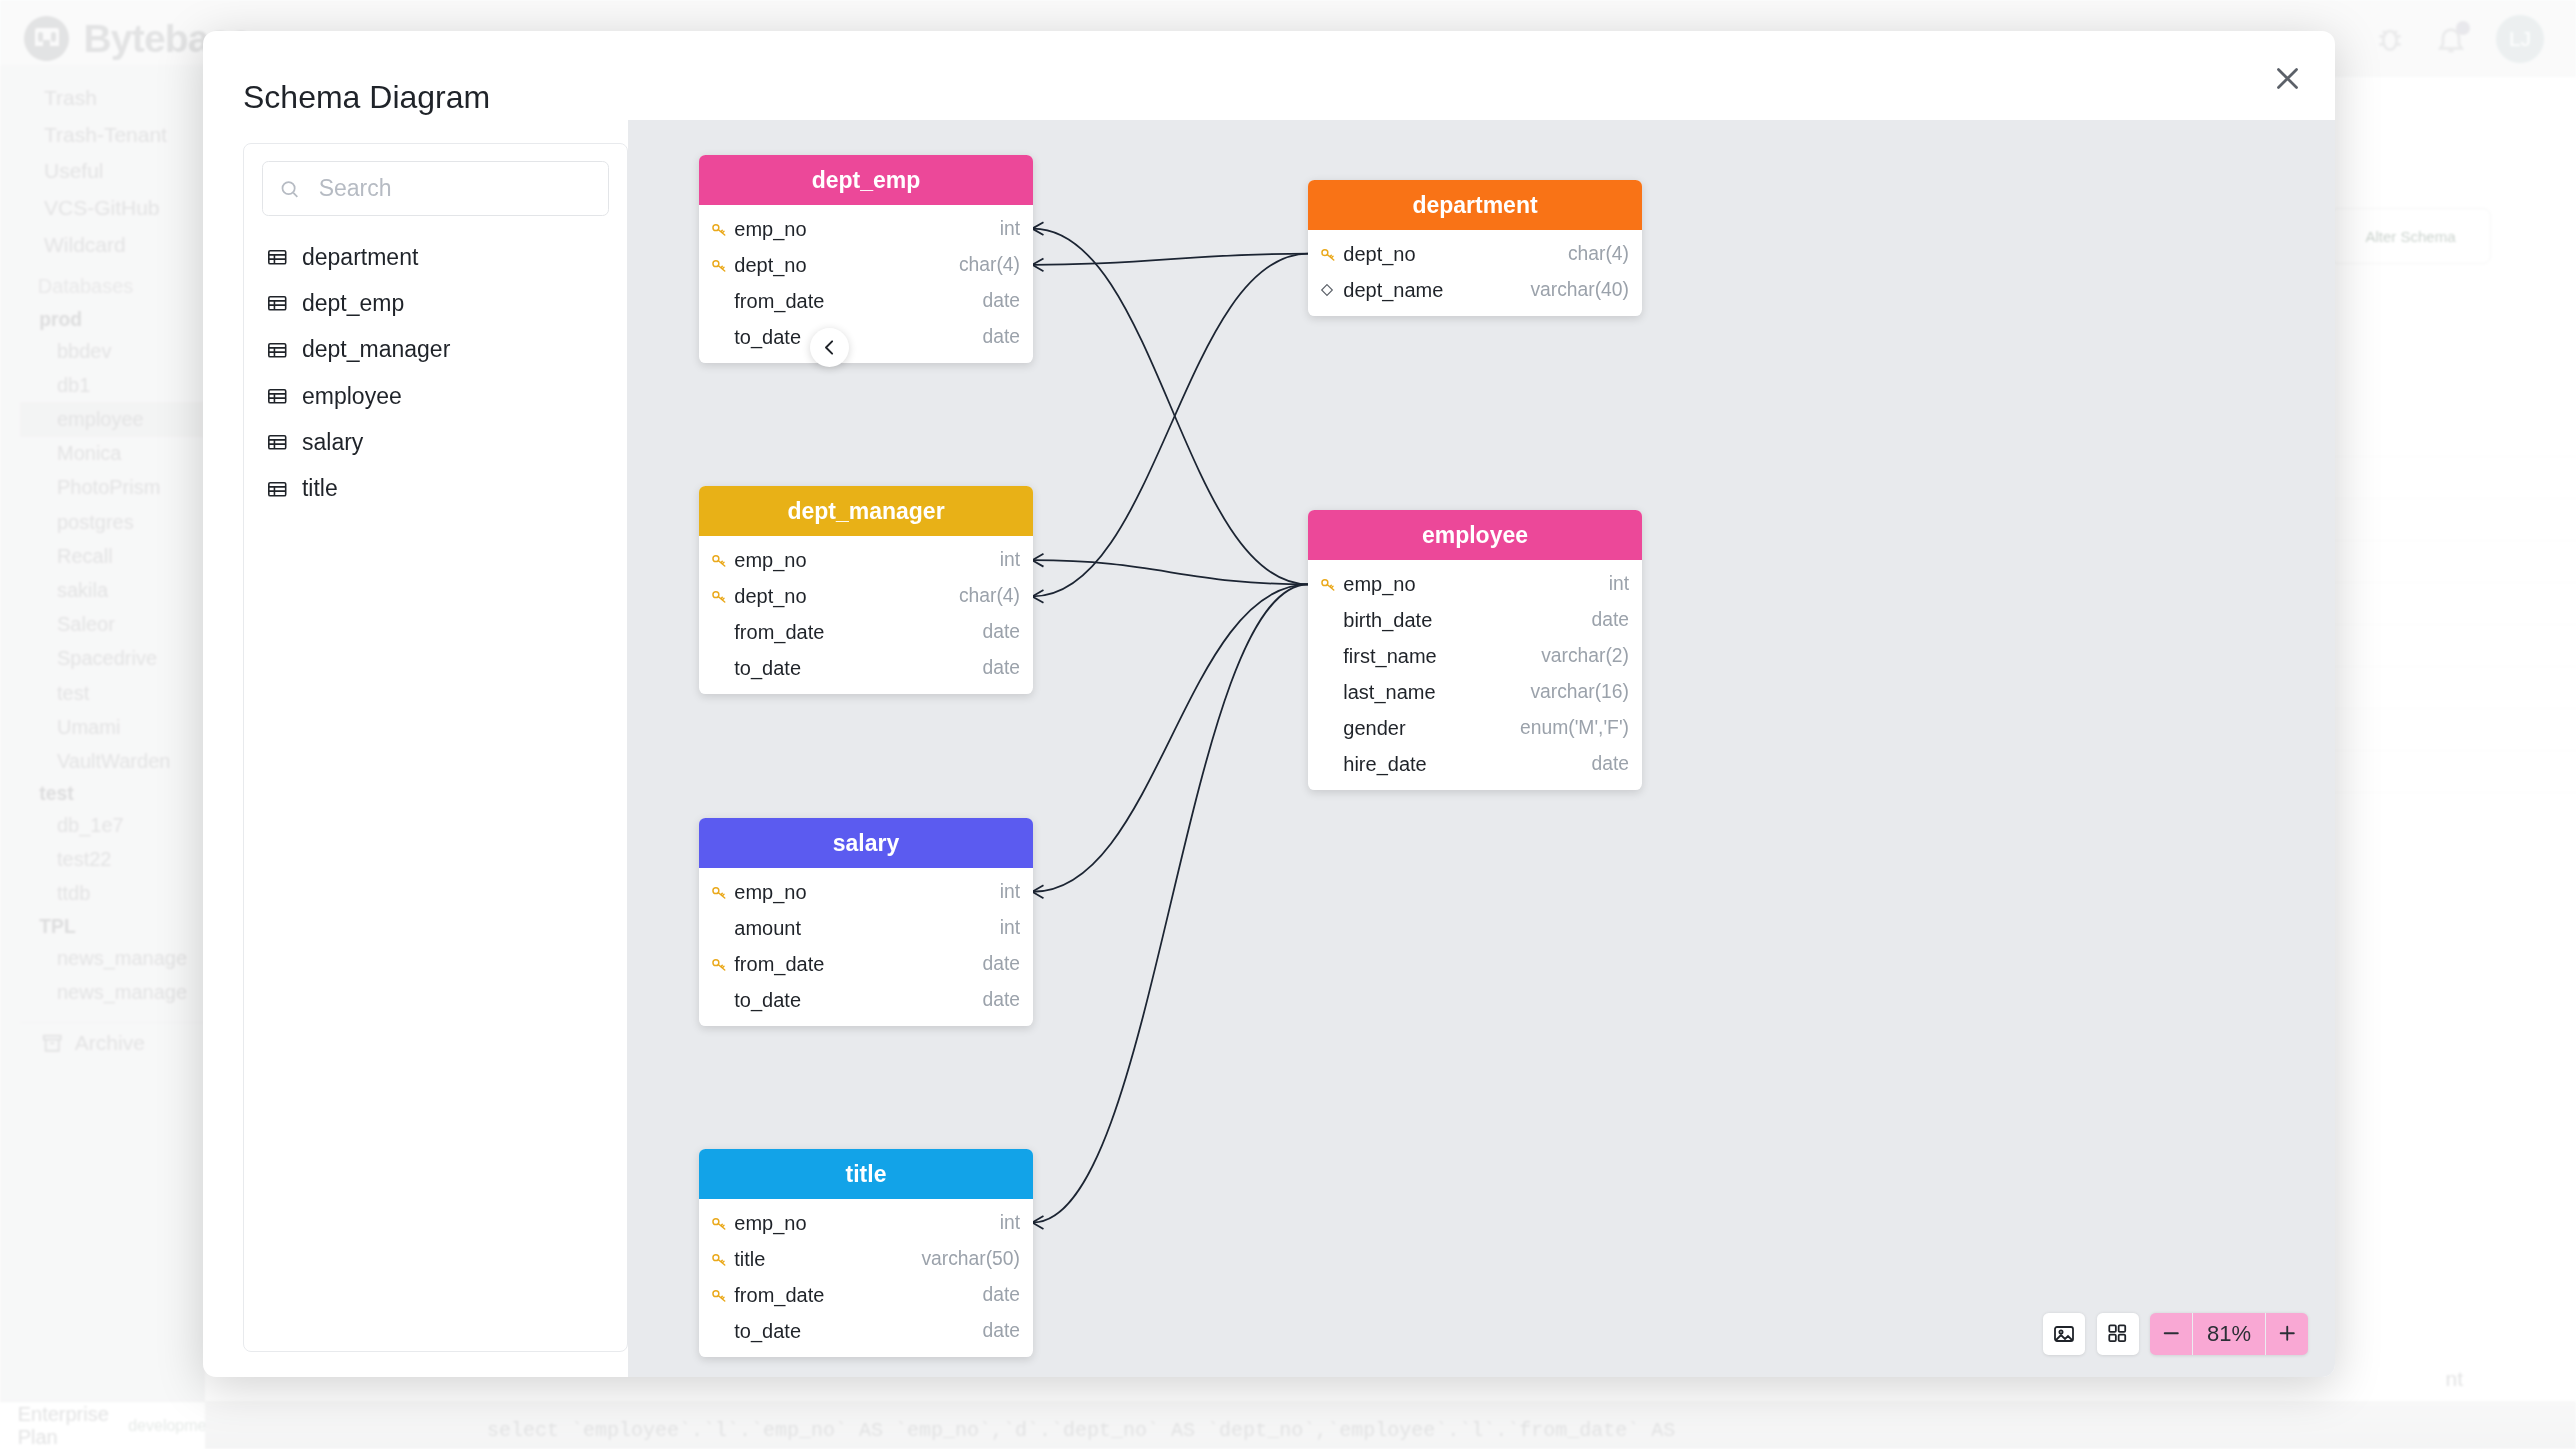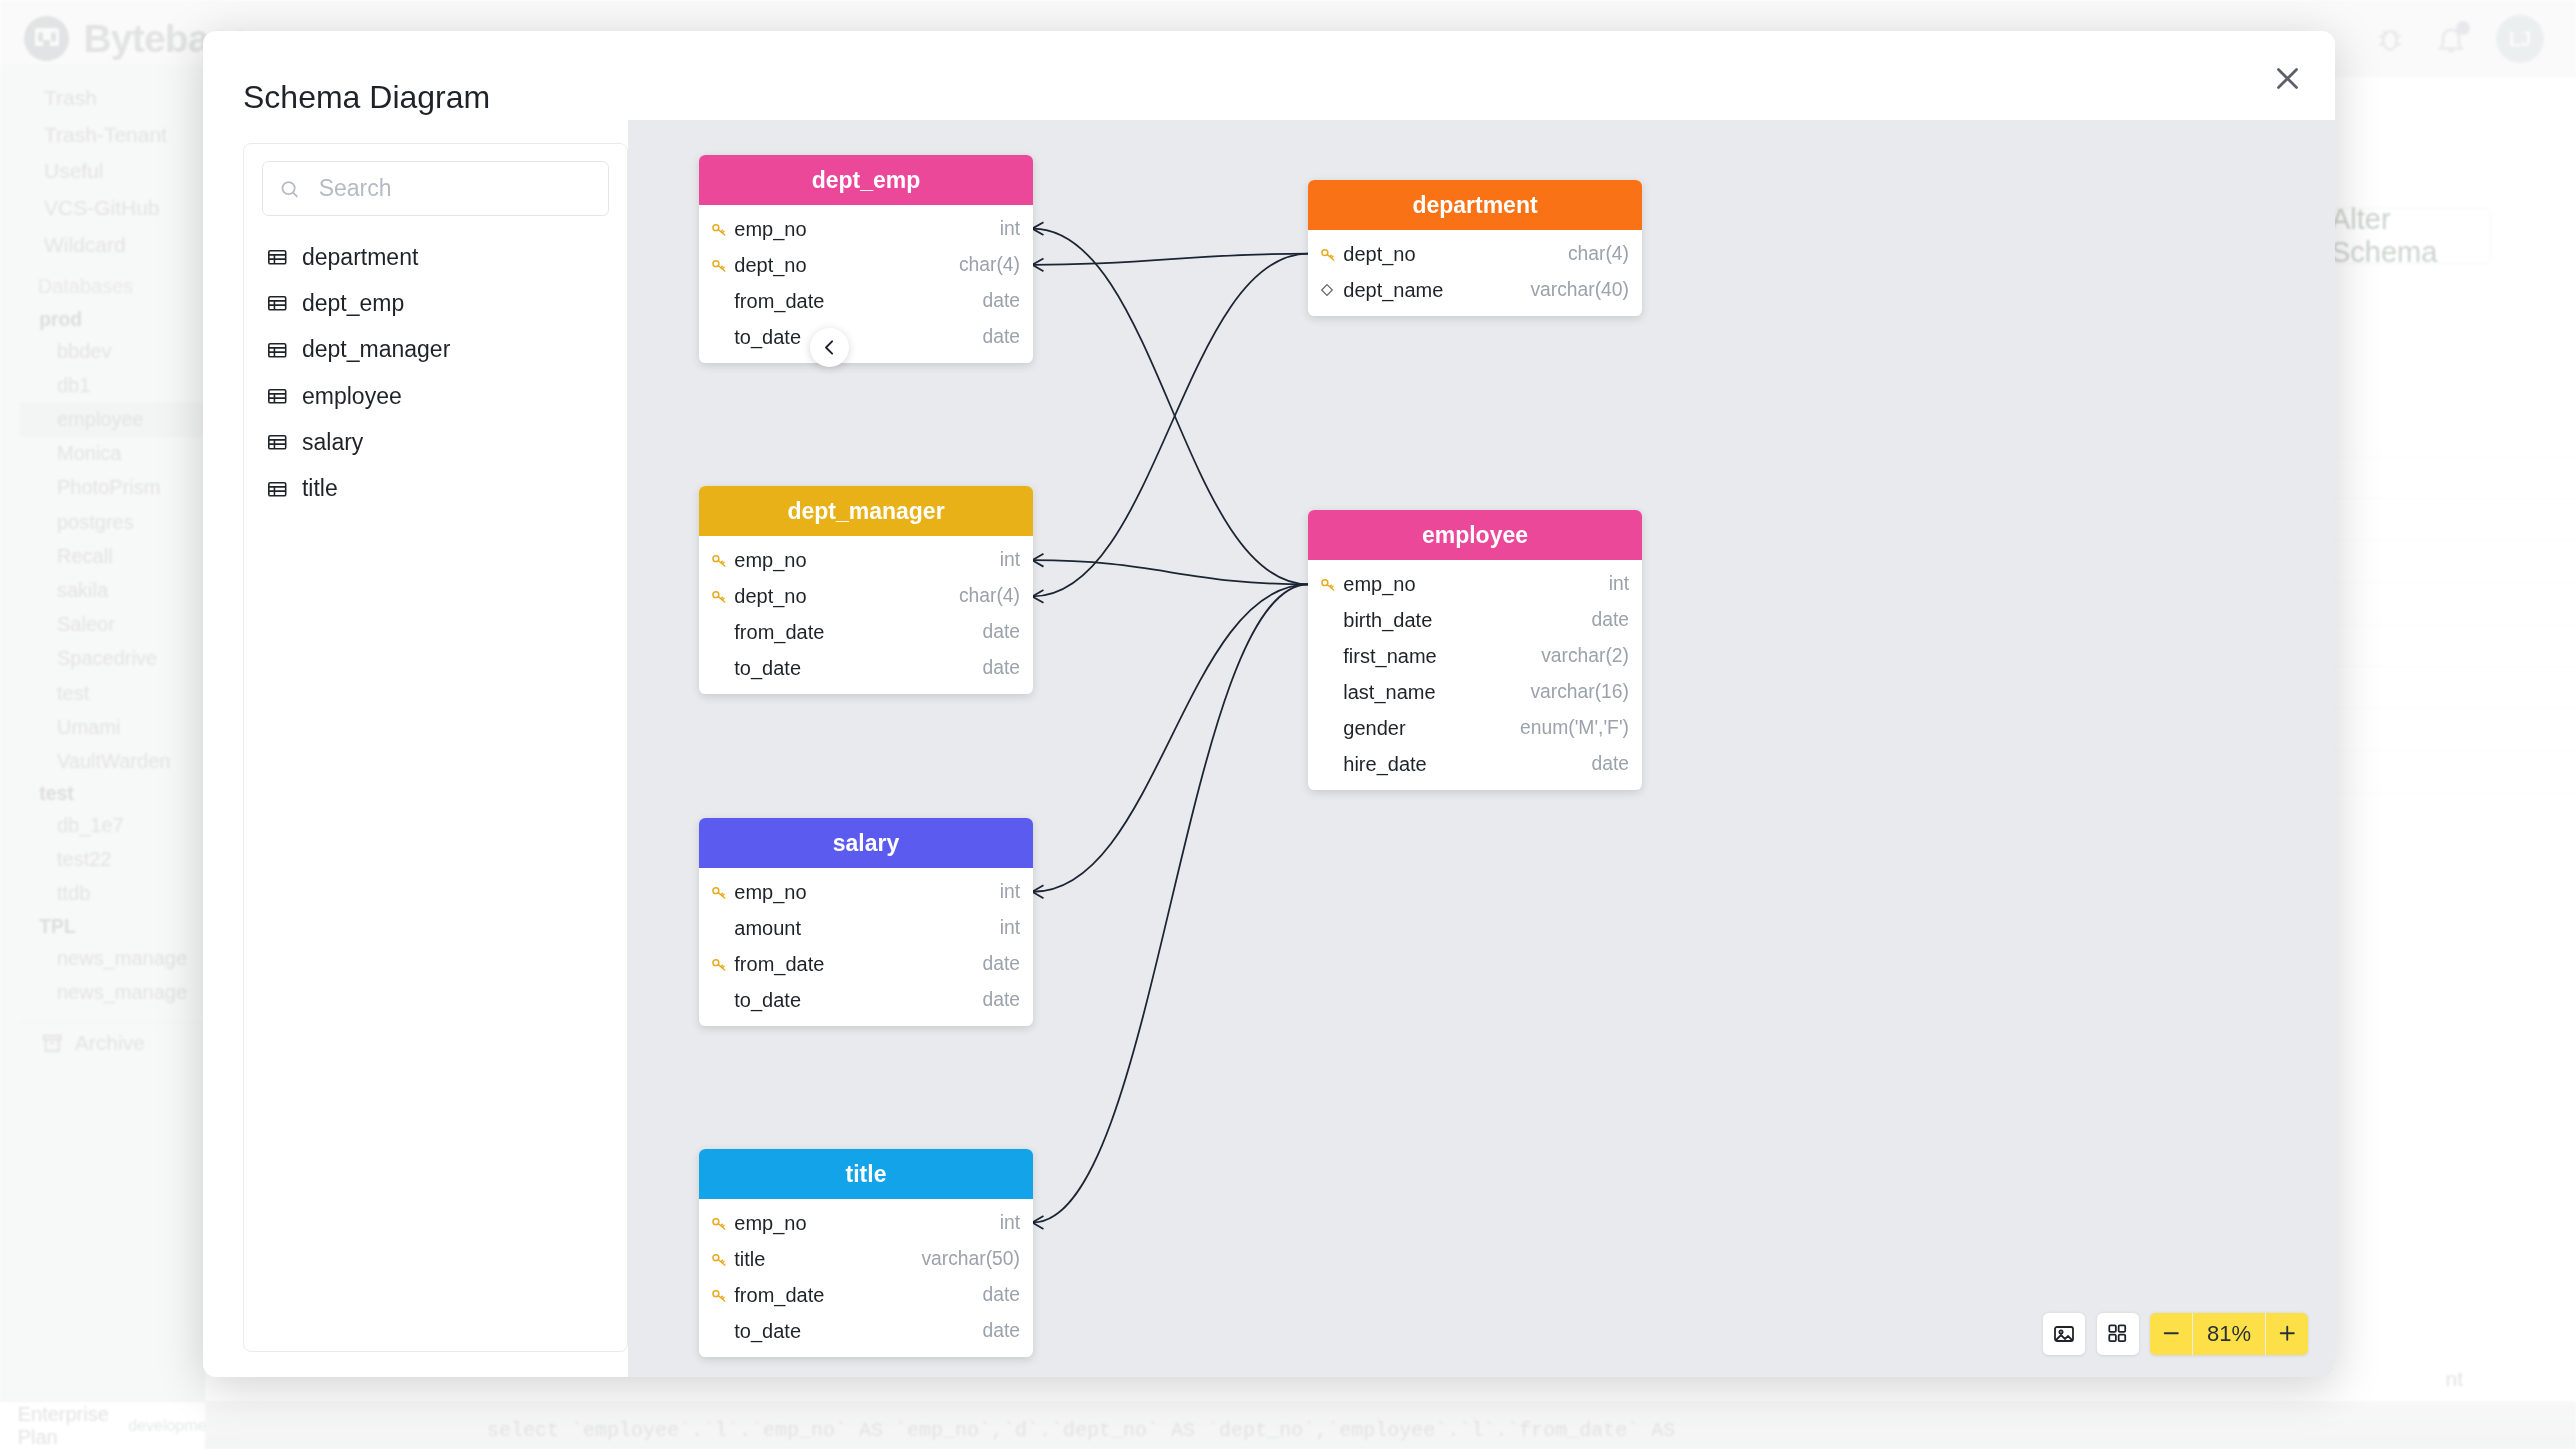--- a/index.html
+++ b/index.html
@@ -72,21 +72,21 @@
     position: absolute; left: 0; bottom: 0; height: 48px; width: 205px;
     display: flex; align-items: center; gap: 9.7px; padding-left: 17.7px;
     font-size: 20px; color: #9ba2ab; border-top: 0.8px solid #d6dade;
   }
   .bg-footer .dev { color: #8fc4a8; font-size: 16px; }
   .bg-main { position: absolute; top: 77px; left: 205px; right: 0; bottom: 0; background: #fff; }
   .bg-alter-btn {
     position: absolute; right: 85px; top: 208px; width: 161px; height: 56px;
     border: 0.8px solid #dfe2e6; border-radius: 8px;
     display: flex; align-items: center; justify-content: center;
-    font-size: 29px; color: #15803d;
+    font-size: 15px; color: #15803d;
   }
   .bg-sql-bar {
     position: absolute; left: 205px; right: 0; bottom: 0; height: 48px;
     background: linear-gradient(#e6e8eb, #d9dce0);
     font-family: "Liberation Mono", monospace; font-size: 20px; color: #9ba2ab;
     padding-left: 282px; padding-top: 17.7px; white-space: nowrap; overflow: hidden;
   }
   .bg-right-rows { position: absolute; left: 1682px; top: 338px; right: 0; }
   .bg-right-row { height: 42px; border-bottom: 0.8px solid #f0f1f3; }
   .bg-bottom-word { position: absolute; right: 113px; bottom: 58px; font-size: 21px; color: #9ba2ab; }
@@ -187,21 +187,21 @@
   .canvas-toolbar {
     position: absolute; right: 27px; bottom: 22.5px;
     display: flex; align-items: center; gap: 11.3px; z-index: 6;
   }
   .tb-btn {
     width: 42px; height: 42px; background: #fff; border-radius: 5.6px;
     display: flex; align-items: center; justify-content: center;
     box-shadow: 0 0.8px 3.2px rgba(0,0,0,0.10); cursor: pointer;
   }
   .zoom-group {
-    display: flex; align-items: flex-start; background: #fde047; border-radius: 5.6px;
+    display: flex; align-items: flex-start; background: #f9a8d4; border-radius: 5.6px;
     box-shadow: 0 0.8px 3.2px rgba(0,0,0,0.10); height: 42px; overflow: hidden;
   }
   .zoom-btn {
     width: 42px; height: 42px; display: flex; align-items: center; justify-content: center;
     cursor: pointer; color: #2b2f36;
   }
   .zoom-level {
     min-width: 74px; text-align: center; font-size: 22px; color: #2b2f36;
     border-left: 0.8px solid #ebedf0; border-right: 0.8px solid #ebedf0;
     line-height: 42px; height: 42px; cursor: pointer;

